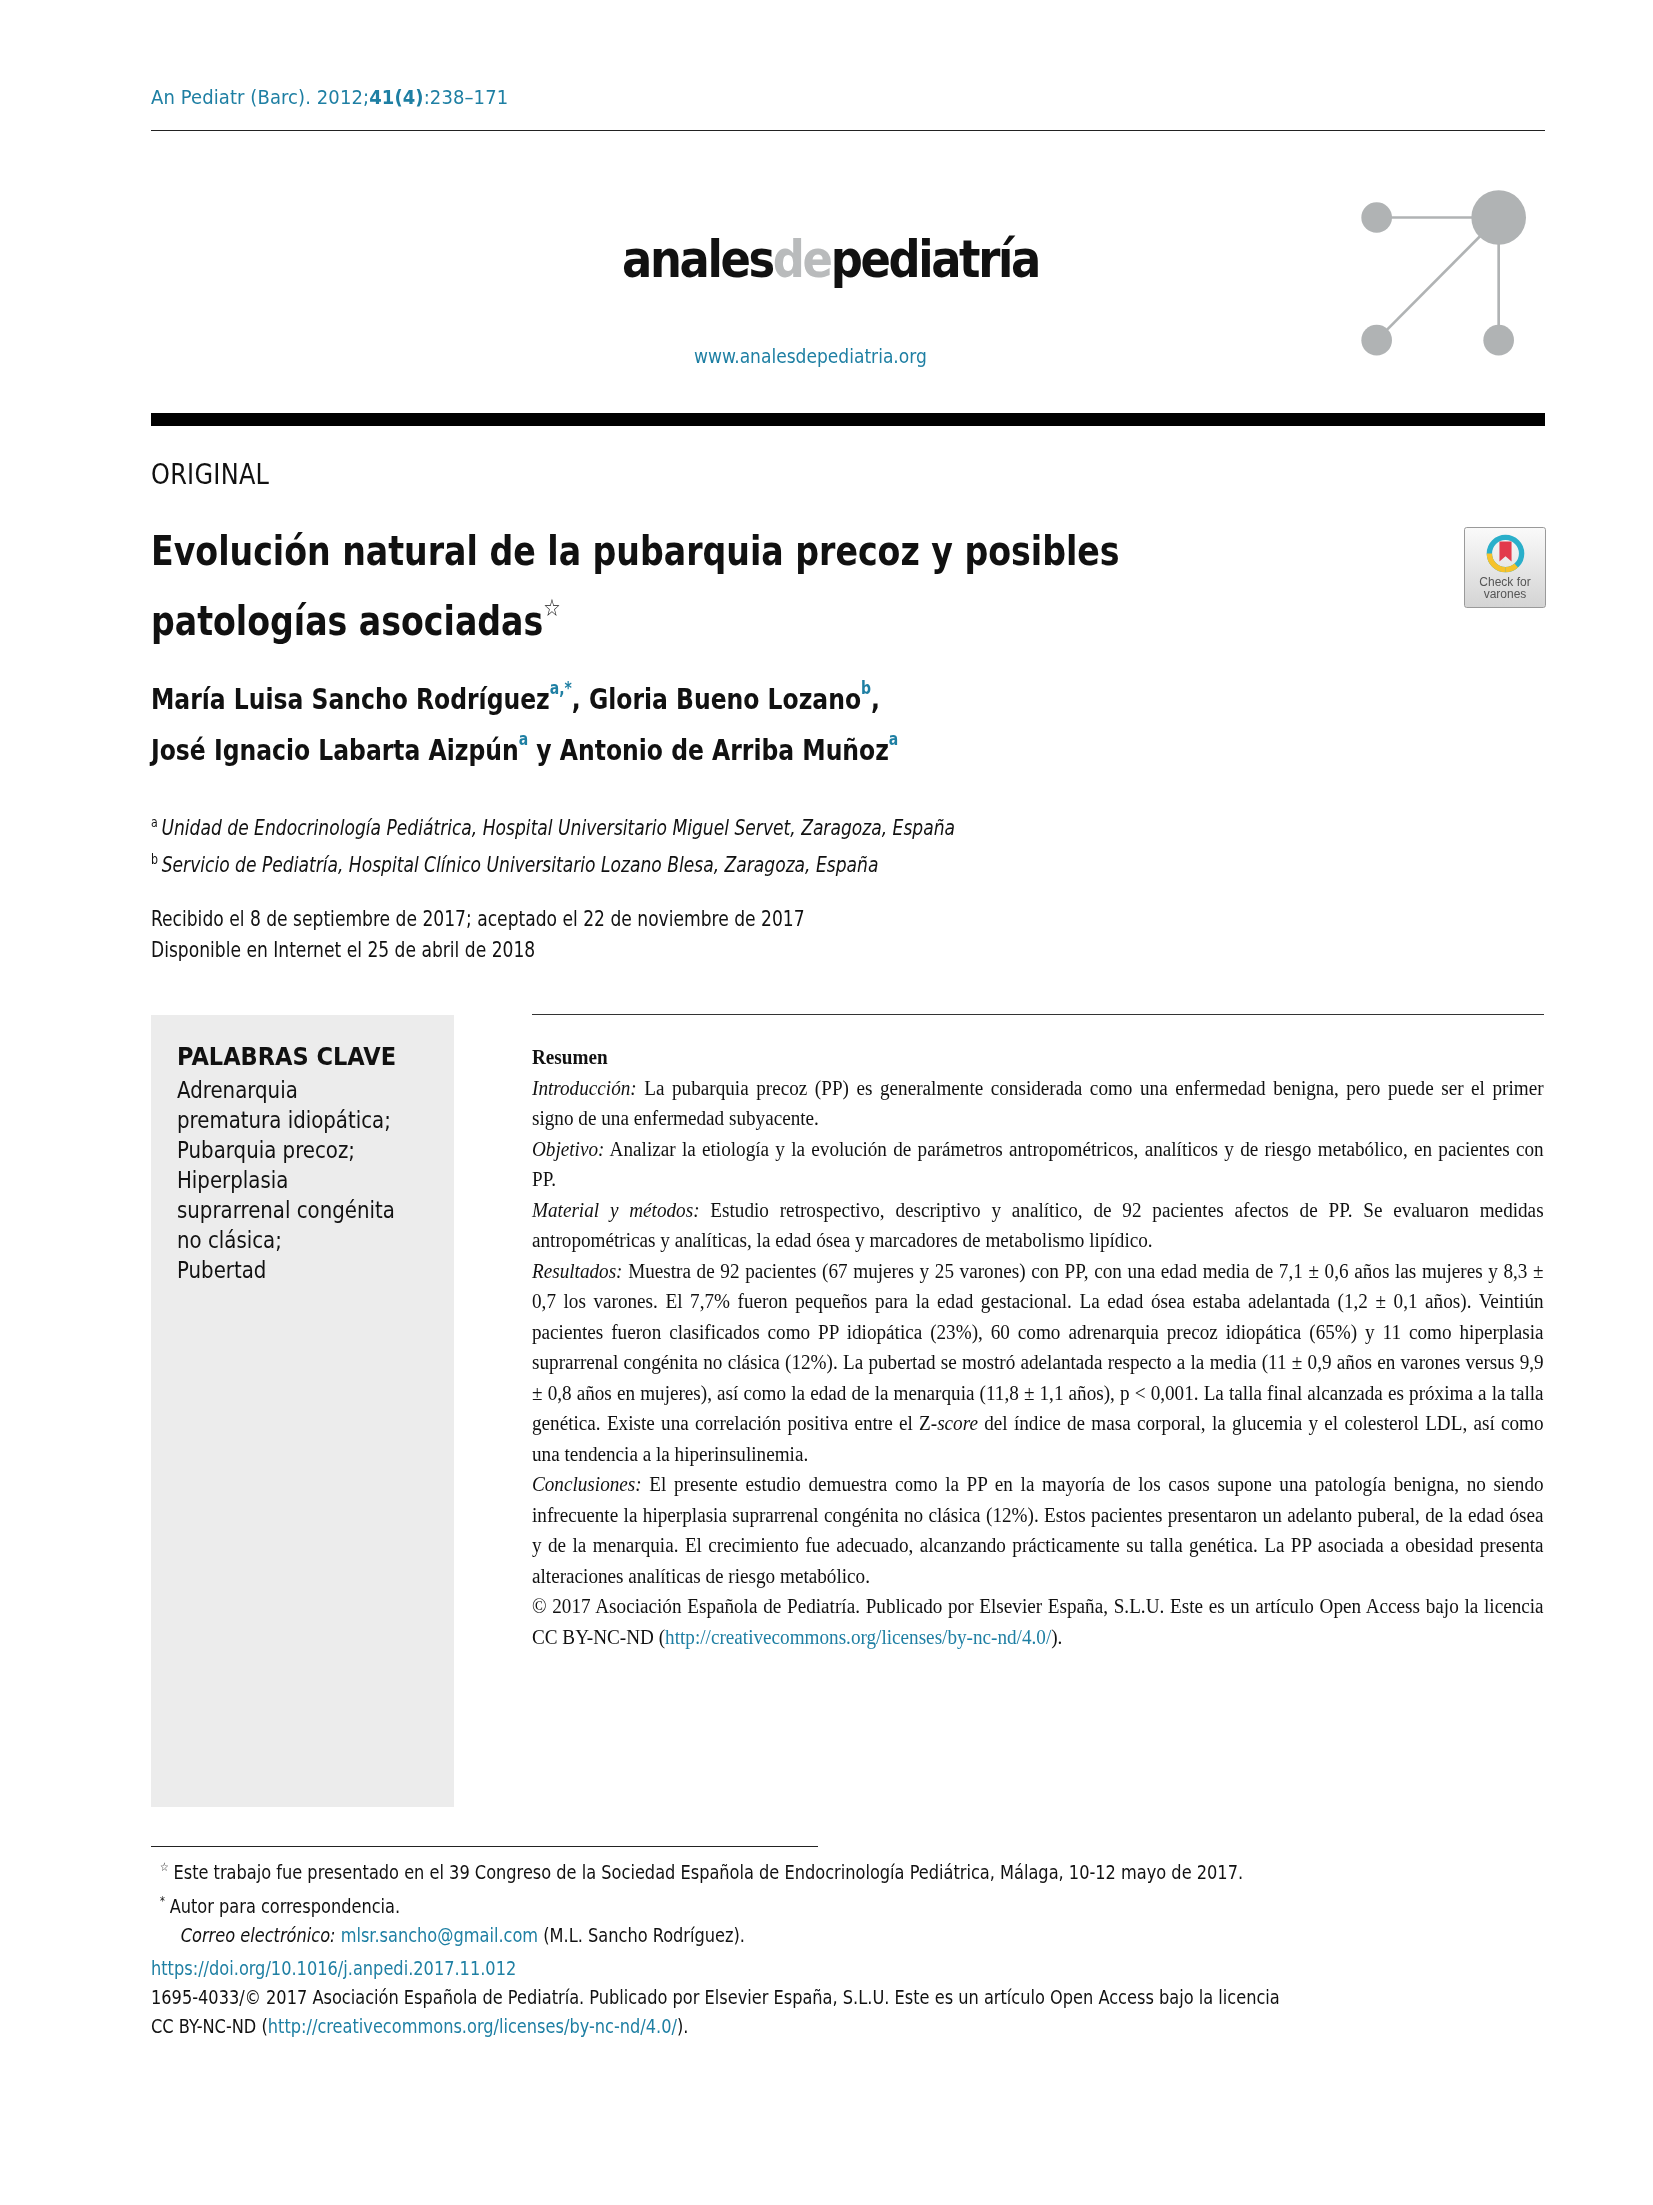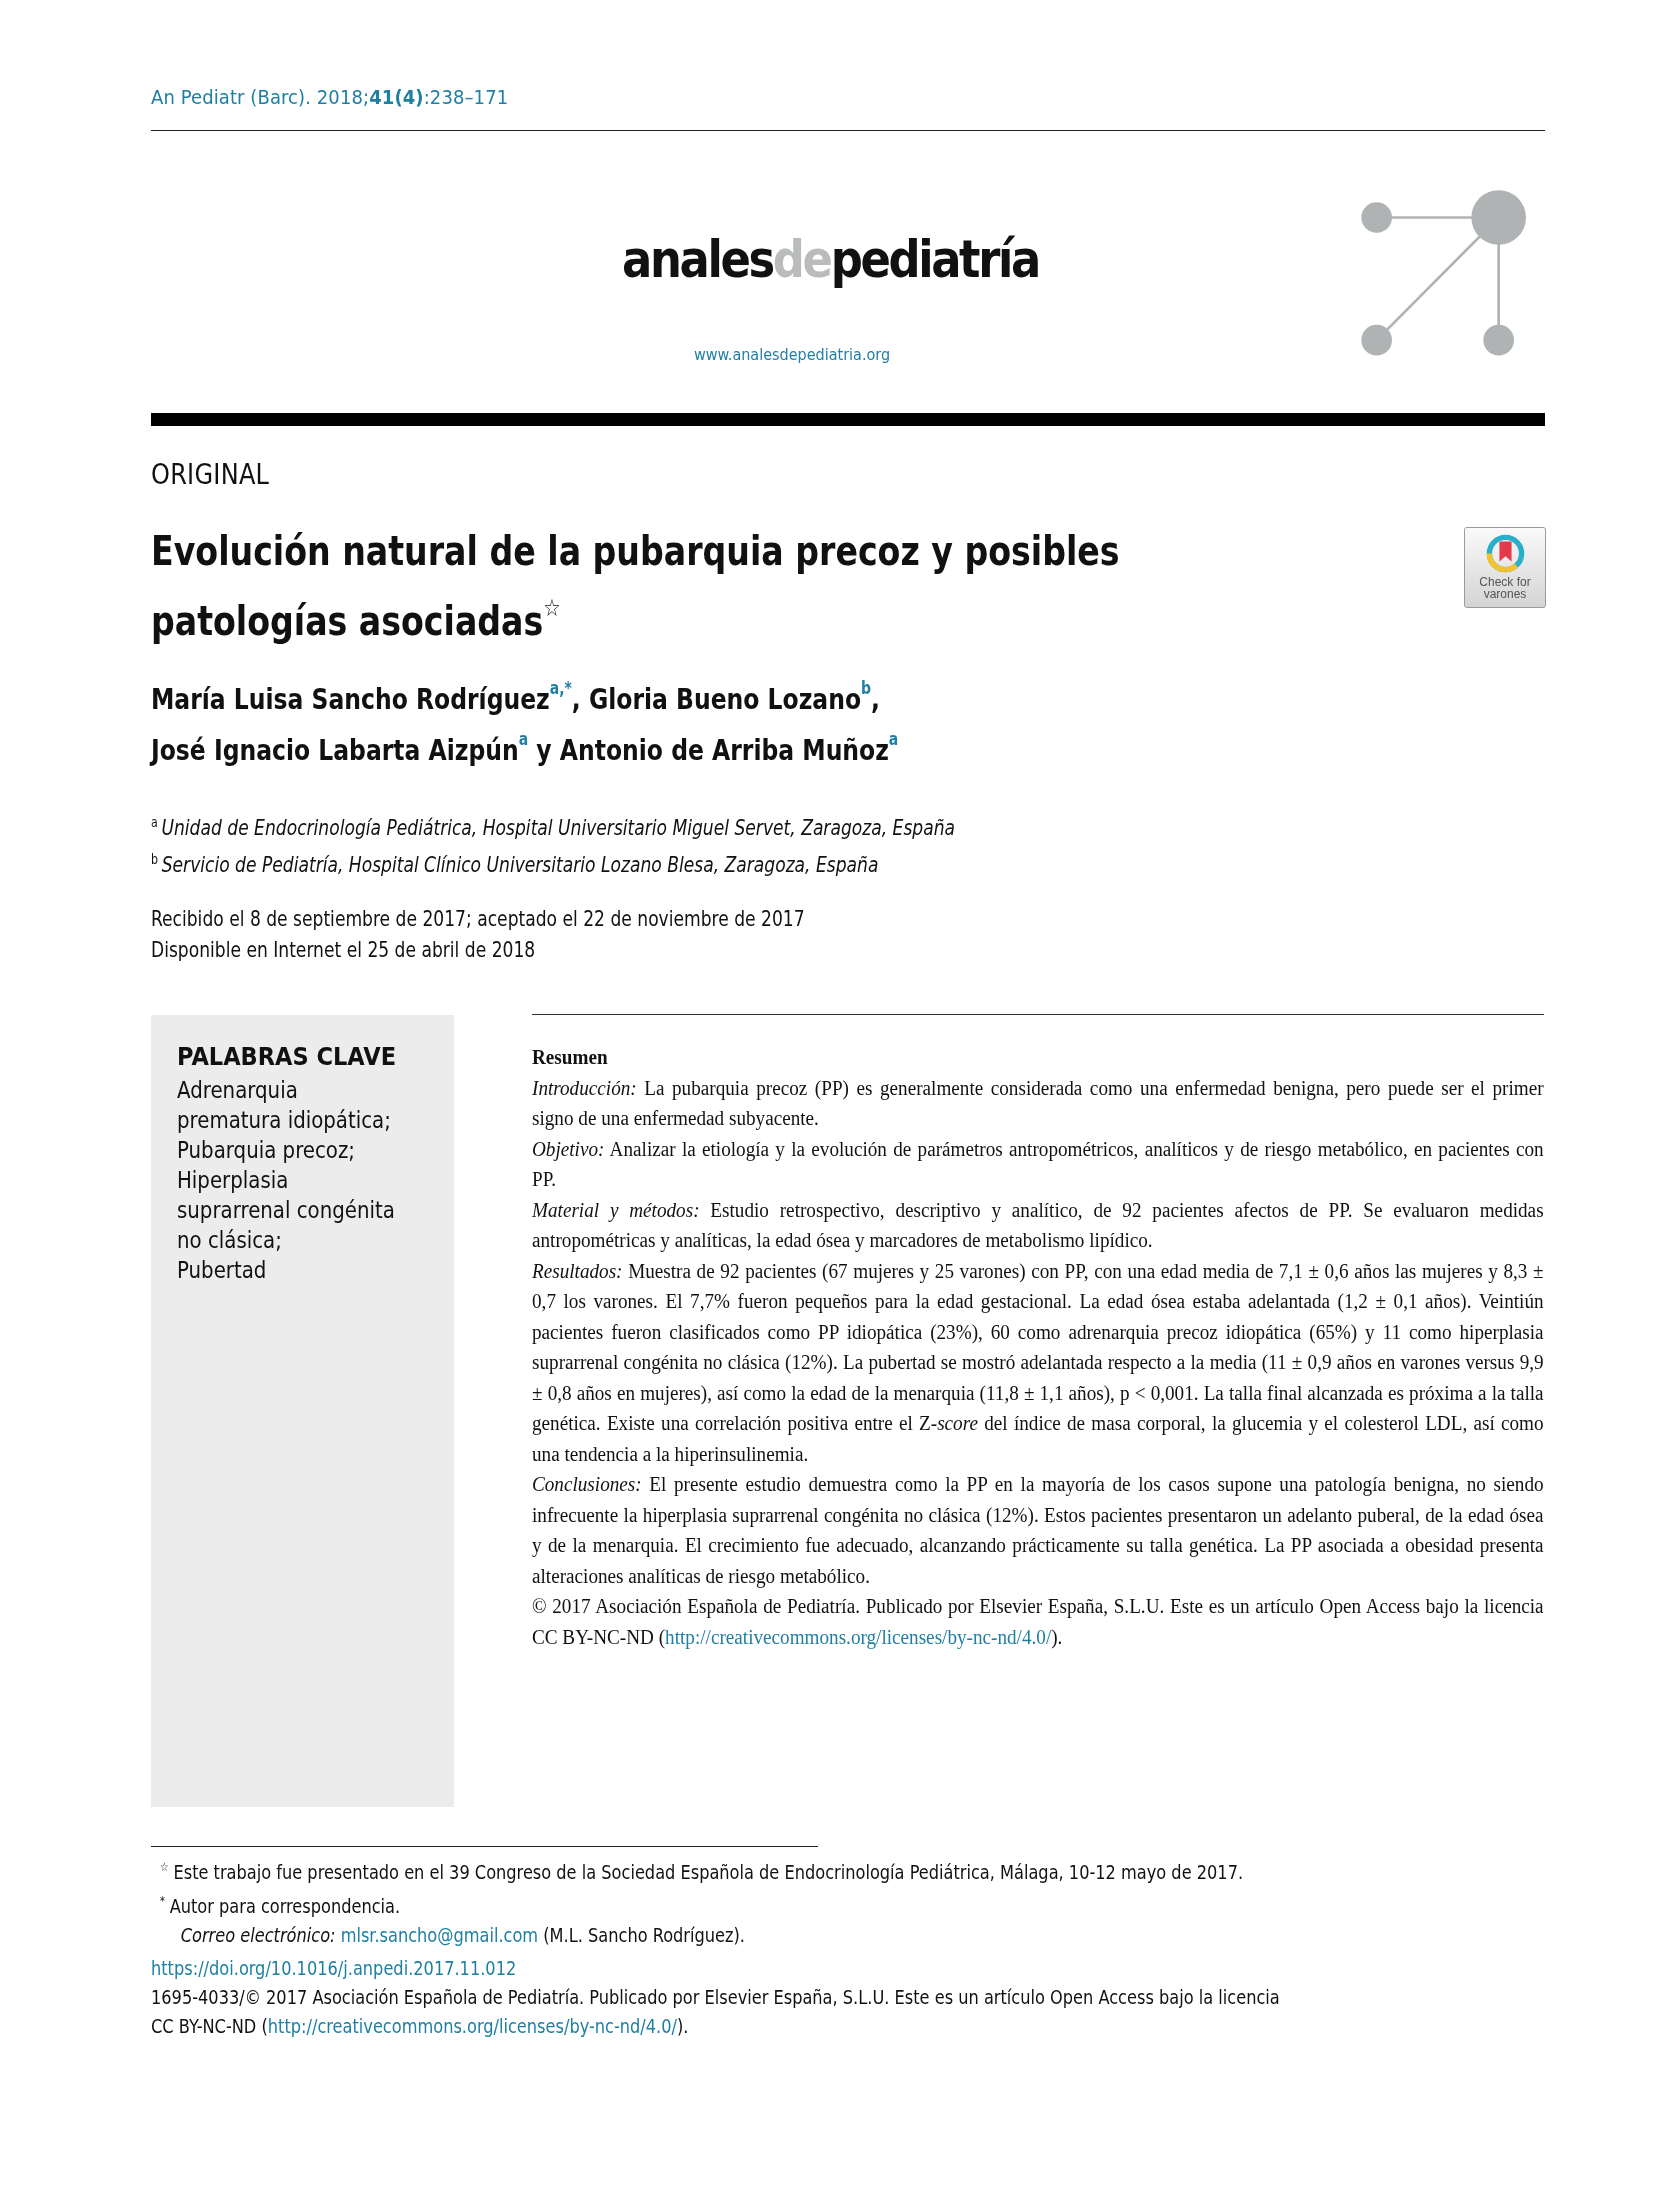--- a/index.html
+++ b/index.html
@@ -3,21 +3,21 @@
 <meta charset="utf-8">
 <style>
   html, body { margin:0; padding:0; background:#ffffff; }
   body { width:1654px; height:2205px; position:relative; font-family:"DejaVu Sans Condensed","DejaVu Sans", sans-serif; color:#1a1a1a; }
   .abs { position:absolute; }
   .cite { left:151px; top:85px; font-size:20px; color:#1e7fa3; letter-spacing:0.1px; }
   .cite b { font-weight:bold; }
   .rule-top { left:151px; top:130px; width:1394px; height:1.3px; background:#222; }
   .logo { left:622px; top:230px; font-family:"DejaVu Sans", sans-serif; font-weight:bold; font-size:51px; letter-spacing:-2.7px; color:#111; transform:scaleX(0.88); transform-origin:left top; }
   .logo .de { color:#b9bbbc; }
-  .site { left:694px; top:345px; font-size:16px; color:#1e7fa3; }
+  .site { left:694px; top:345px; font-size:19px; color:#1e7fa3; }
   .netlogo { left:1360px; top:180px; width:200px; height:187px; }
   .rule-thick { left:151px; top:413px; width:1394px; height:13.3px; background:#000; }
   .section { left:151px; top:457px; font-size:29px; color:#111; letter-spacing:0.3px; transform:scaleX(0.92); transform-origin:left top; }
   .title { left:151px; top:523px; width:1267px; font-weight:bold; font-size:41px; line-height:57px; color:#111; transform:scaleX(0.9); transform-origin:left top; }
   .title sup { font-size:24px; font-weight:normal; vertical-align:18.7px; }
   .badge { left:1464px; top:527px; width:80px; height:79px; border:0.7px solid #9a9a9a; border-radius:2.7px; background:linear-gradient(#fafafa,#d4d4d4); text-align:center; }
   .badge .lbl { position:absolute; left:0; right:0; top:48px; font-family:"Liberation Sans", sans-serif; font-size:12px; line-height:12px; color:#555; }
   .authors { left:151px; top:668px; font-weight:bold; font-size:29px; line-height:40px; color:#111; transform:scaleX(0.9); transform-origin:left top; white-space:nowrap; }
   .authors sup { color:#1e7fa3; font-size:17.3px; vertical-align:14.7px; font-weight:bold; }
   .affil { left:151px; top:807px; font-size:20.7px; line-height:31px; font-style:italic; color:#111; transform:scaleX(0.92); transform-origin:left top; white-space:nowrap; }
@@ -38,21 +38,21 @@
   .footnotes sup { font-size:12px; vertical-align:8px; margin-right:5.3px; }
   .footnotes a { color:#1e7fa3; text-decoration:none; }
   .indent { padding-left:23px; }
   .doi { left:151px; top:1954px; font-size:20px; line-height:29px; color:#111; transform:scaleX(0.9); transform-origin:left top; white-space:nowrap; }
   .doi a { color:#1e7fa3; text-decoration:none; }
 </style>
 </head>
 <body>
 
 <div class="abs cite">
-  <span>An Pediatr (Barc). 2018;</span><b>41(4)</b><span>:238–171</span>
+  <span>An Pediatr (Barc). 2012;</span><b>41(4)</b><span>:238–171</span>
 </div>
 <div class="abs rule-top"></div>
 
 <div class="abs logo">
   <span>anales</span><span class="de">de</span><span>pediatría</span>
 </div>
 <a class="abs site">www.analesdepediatria.org</a>
 
 <svg class="abs netlogo" viewBox="0 0 300 280">
   <line x1="25" y1="56" x2="208" y2="56" stroke="#b0b3b4" stroke-width="4"></line>

